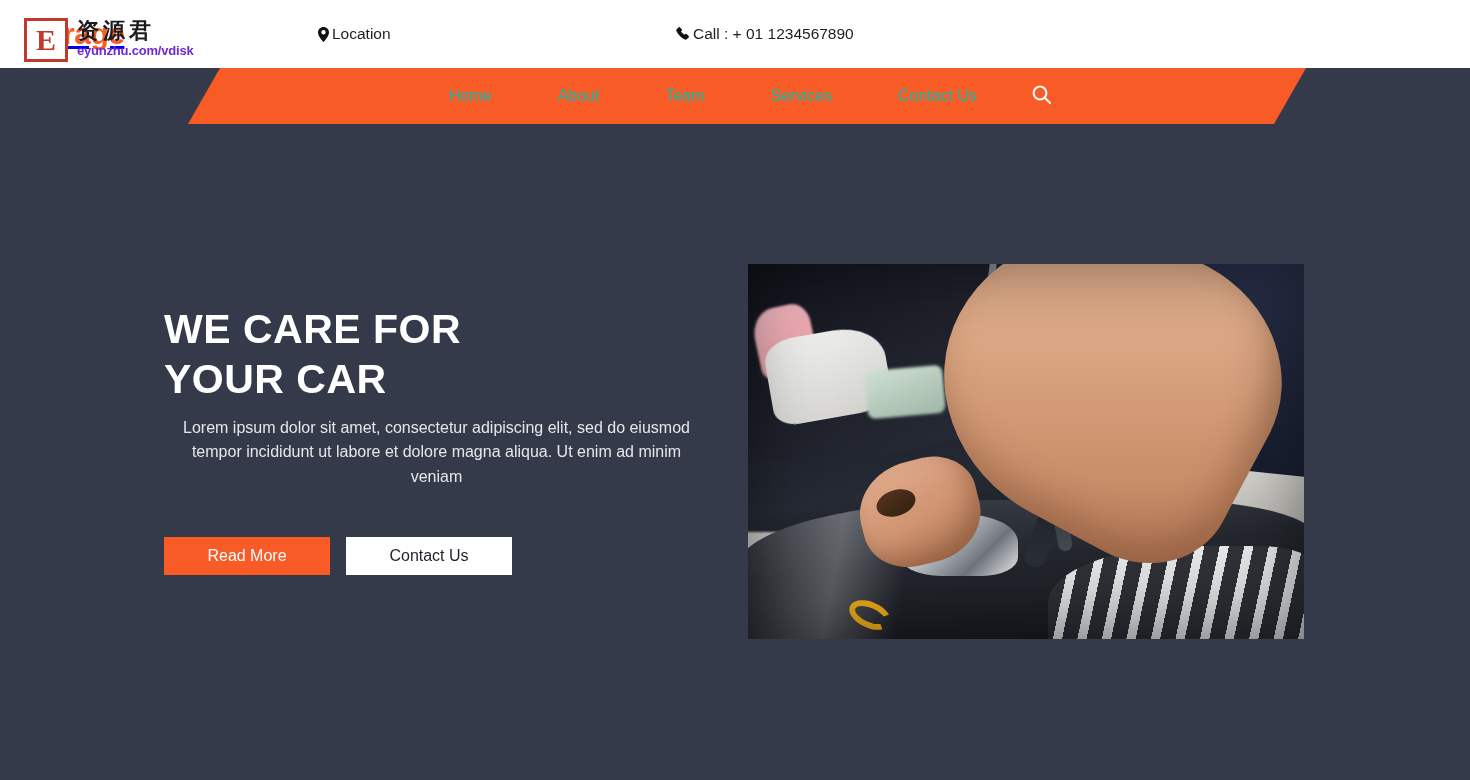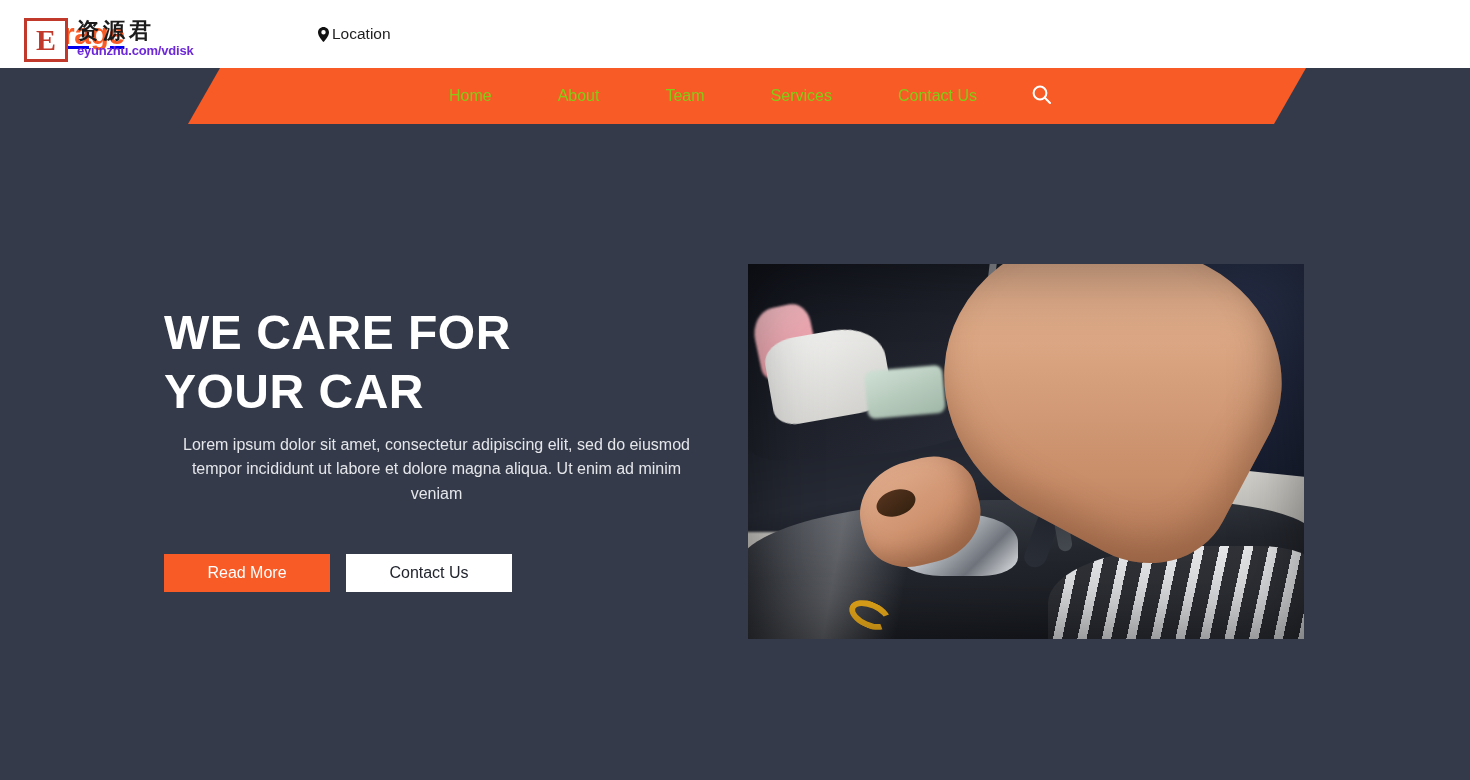--- a/index.html
+++ b/index.html
@@ -65,39 +65,39 @@
   .navbar{
     position:absolute; left:188px; top:0; width:1118px; height:56px;
     background:#f95b26;
     clip-path: polygon(32px 0, 1118px 0, 1086px 56px, 0 56px);
   }
   .navlinks{
     position:absolute; left:0; top:0; width:1470px; height:56px;
     display:flex; align-items:center; justify-content:center; gap:0;
   }
   .navlink{
-    color:#84cc16; font-size:16px; text-decoration:none;
+    color:#14b8a6; font-size:16px; text-decoration:none;
     padding:16px 33px; line-height:56px; white-space:nowrap;
   }
   .searchbtn{
     margin-left:18px; width:26px; height:26px;
     display:flex; align-items:center; justify-content:center;
     background:transparent; border:none; cursor:pointer; padding:0;
   }
 
   
   .hero{
     position:absolute; left:0; top:124px; width:1470px; height:656px;
     background:#343a4a;
   }
   .hero-text{
     position:absolute; left:164px; top:180px; width:560px;
   }
   .hero-title{
-    font-size:48px; font-weight:700; color:#ffffff;
+    font-size:41px; font-weight:700; color:#ffffff;
     line-height:1.22; letter-spacing:0.5px; text-transform:uppercase;
     white-space:pre-line;
   }
   .hero-desc{
     margin-top:12px; font-size:16px; color:#e4e6ea;
     line-height:1.52; width:545px;text-align:center;
   }
   .hero-btns{ margin-top:48px; display:flex; gap:16px; }
   .btn{
     display:inline-flex; align-items:center; justify-content:center;
@@ -240,20 +240,28 @@
 
   <div class="contact c-location">
     <span class="ic">
       <svg width="11" height="15" viewBox="0 0 11 15">
           <path d="M5.5 0C2.5 0 0 2.4 0 5.4c0 4 5.5 9.6 5.5 9.6S11 9.4 11 5.4C11 2.4 8.5 0 5.5 0zm0 7.5a2.2 2.2 0 110-4.4 2.2 2.2 0 010 4.4z" fill="#111"></path>
         </svg>
     </span>
     <span>Location</span>
   </div>
 
+  <div class="contact c-phone">
+    <span class="ic">
+      <svg width="14" height="14" viewBox="0 0 14 14">
+          <path d="M2.6 0.4 0.7 2.3c-.5.5-.6 1.2-.3 1.8 1.9 3.9 4.6 6.6 8.5 8.5.6.3 1.3.2 1.8-.3l1.9-1.9c.4-.4.4-1 0-1.4l-2-2a1 1 0 00-1.3 0l-.9.8a12 12 0 01-3.4-3.4l.8-.9c.4-.4.4-1 0-1.3l-2-2a1 1 0 00-1.2 0z" fill="#111"></path>
+        </svg>
+    </span>
+    <span>Call : + 01 1234567890</span>
+  </div>
 
 </header>
 
 <div class="navwrap">
   <div class="navbar"></div>
   <nav class="navlinks">
     <a class="navlink" href="#">Home</a>
     <a class="navlink" href="#">About</a>
     <a class="navlink" href="#">Team</a>
     <a class="navlink" href="#">Services</a>

